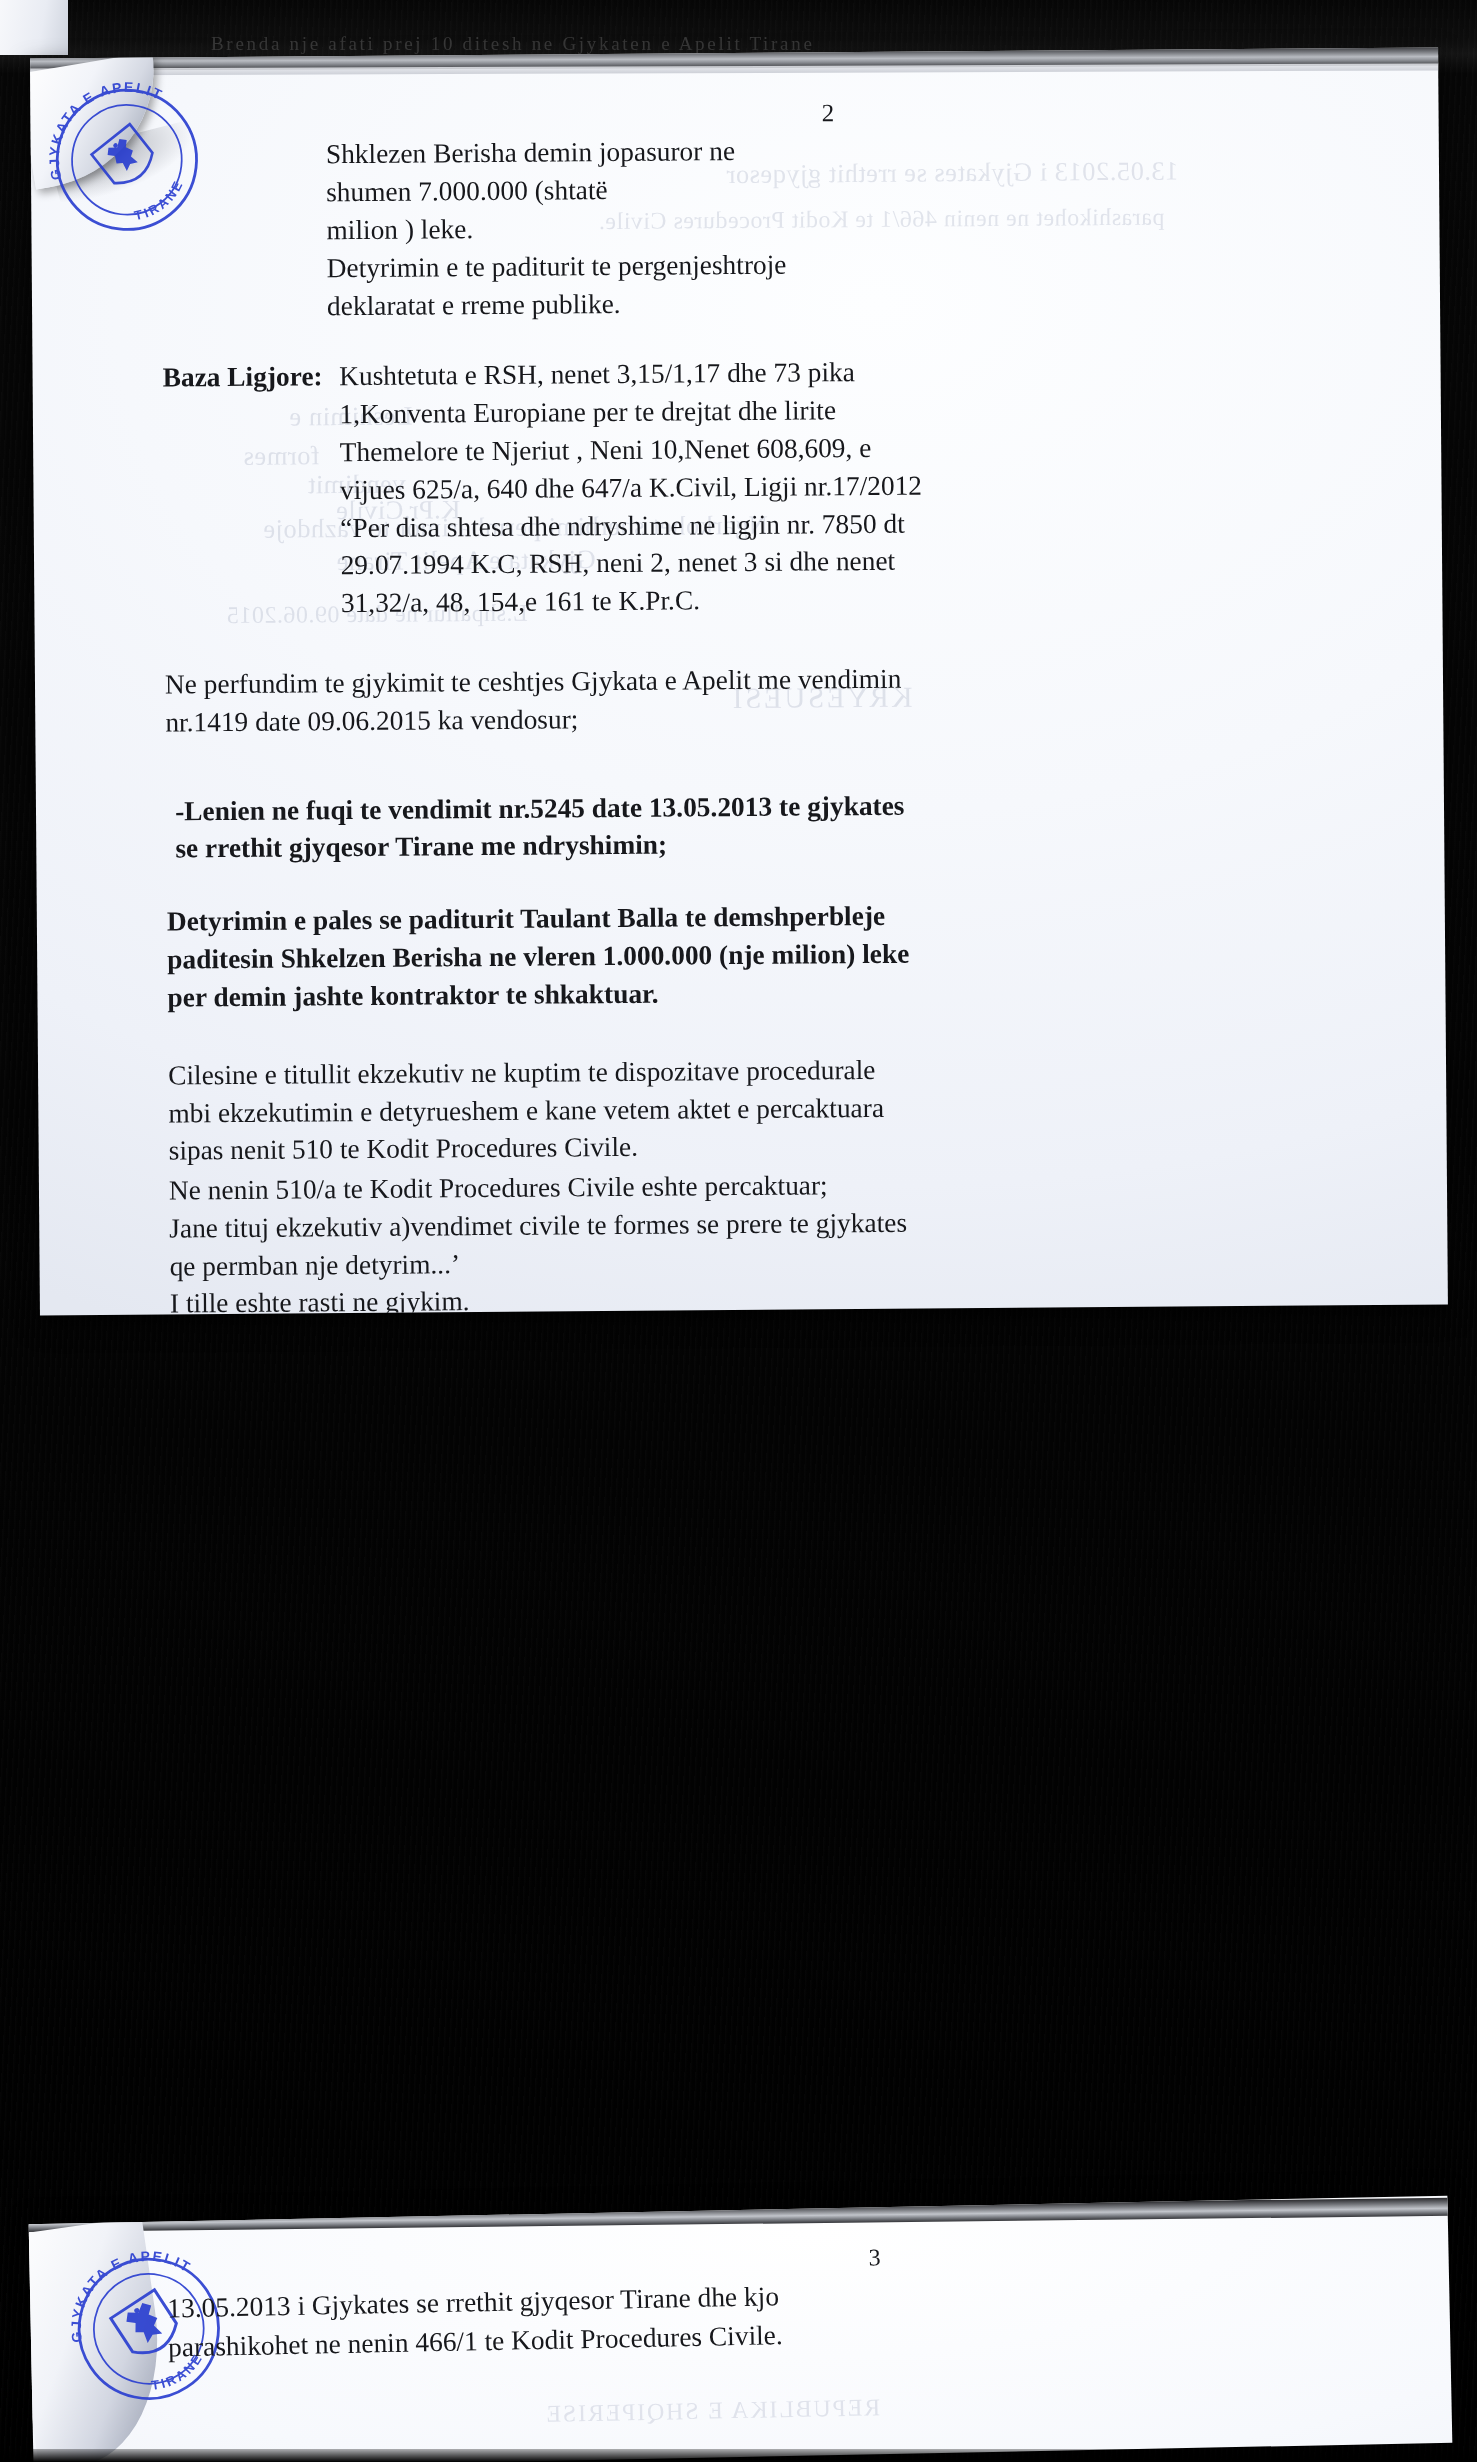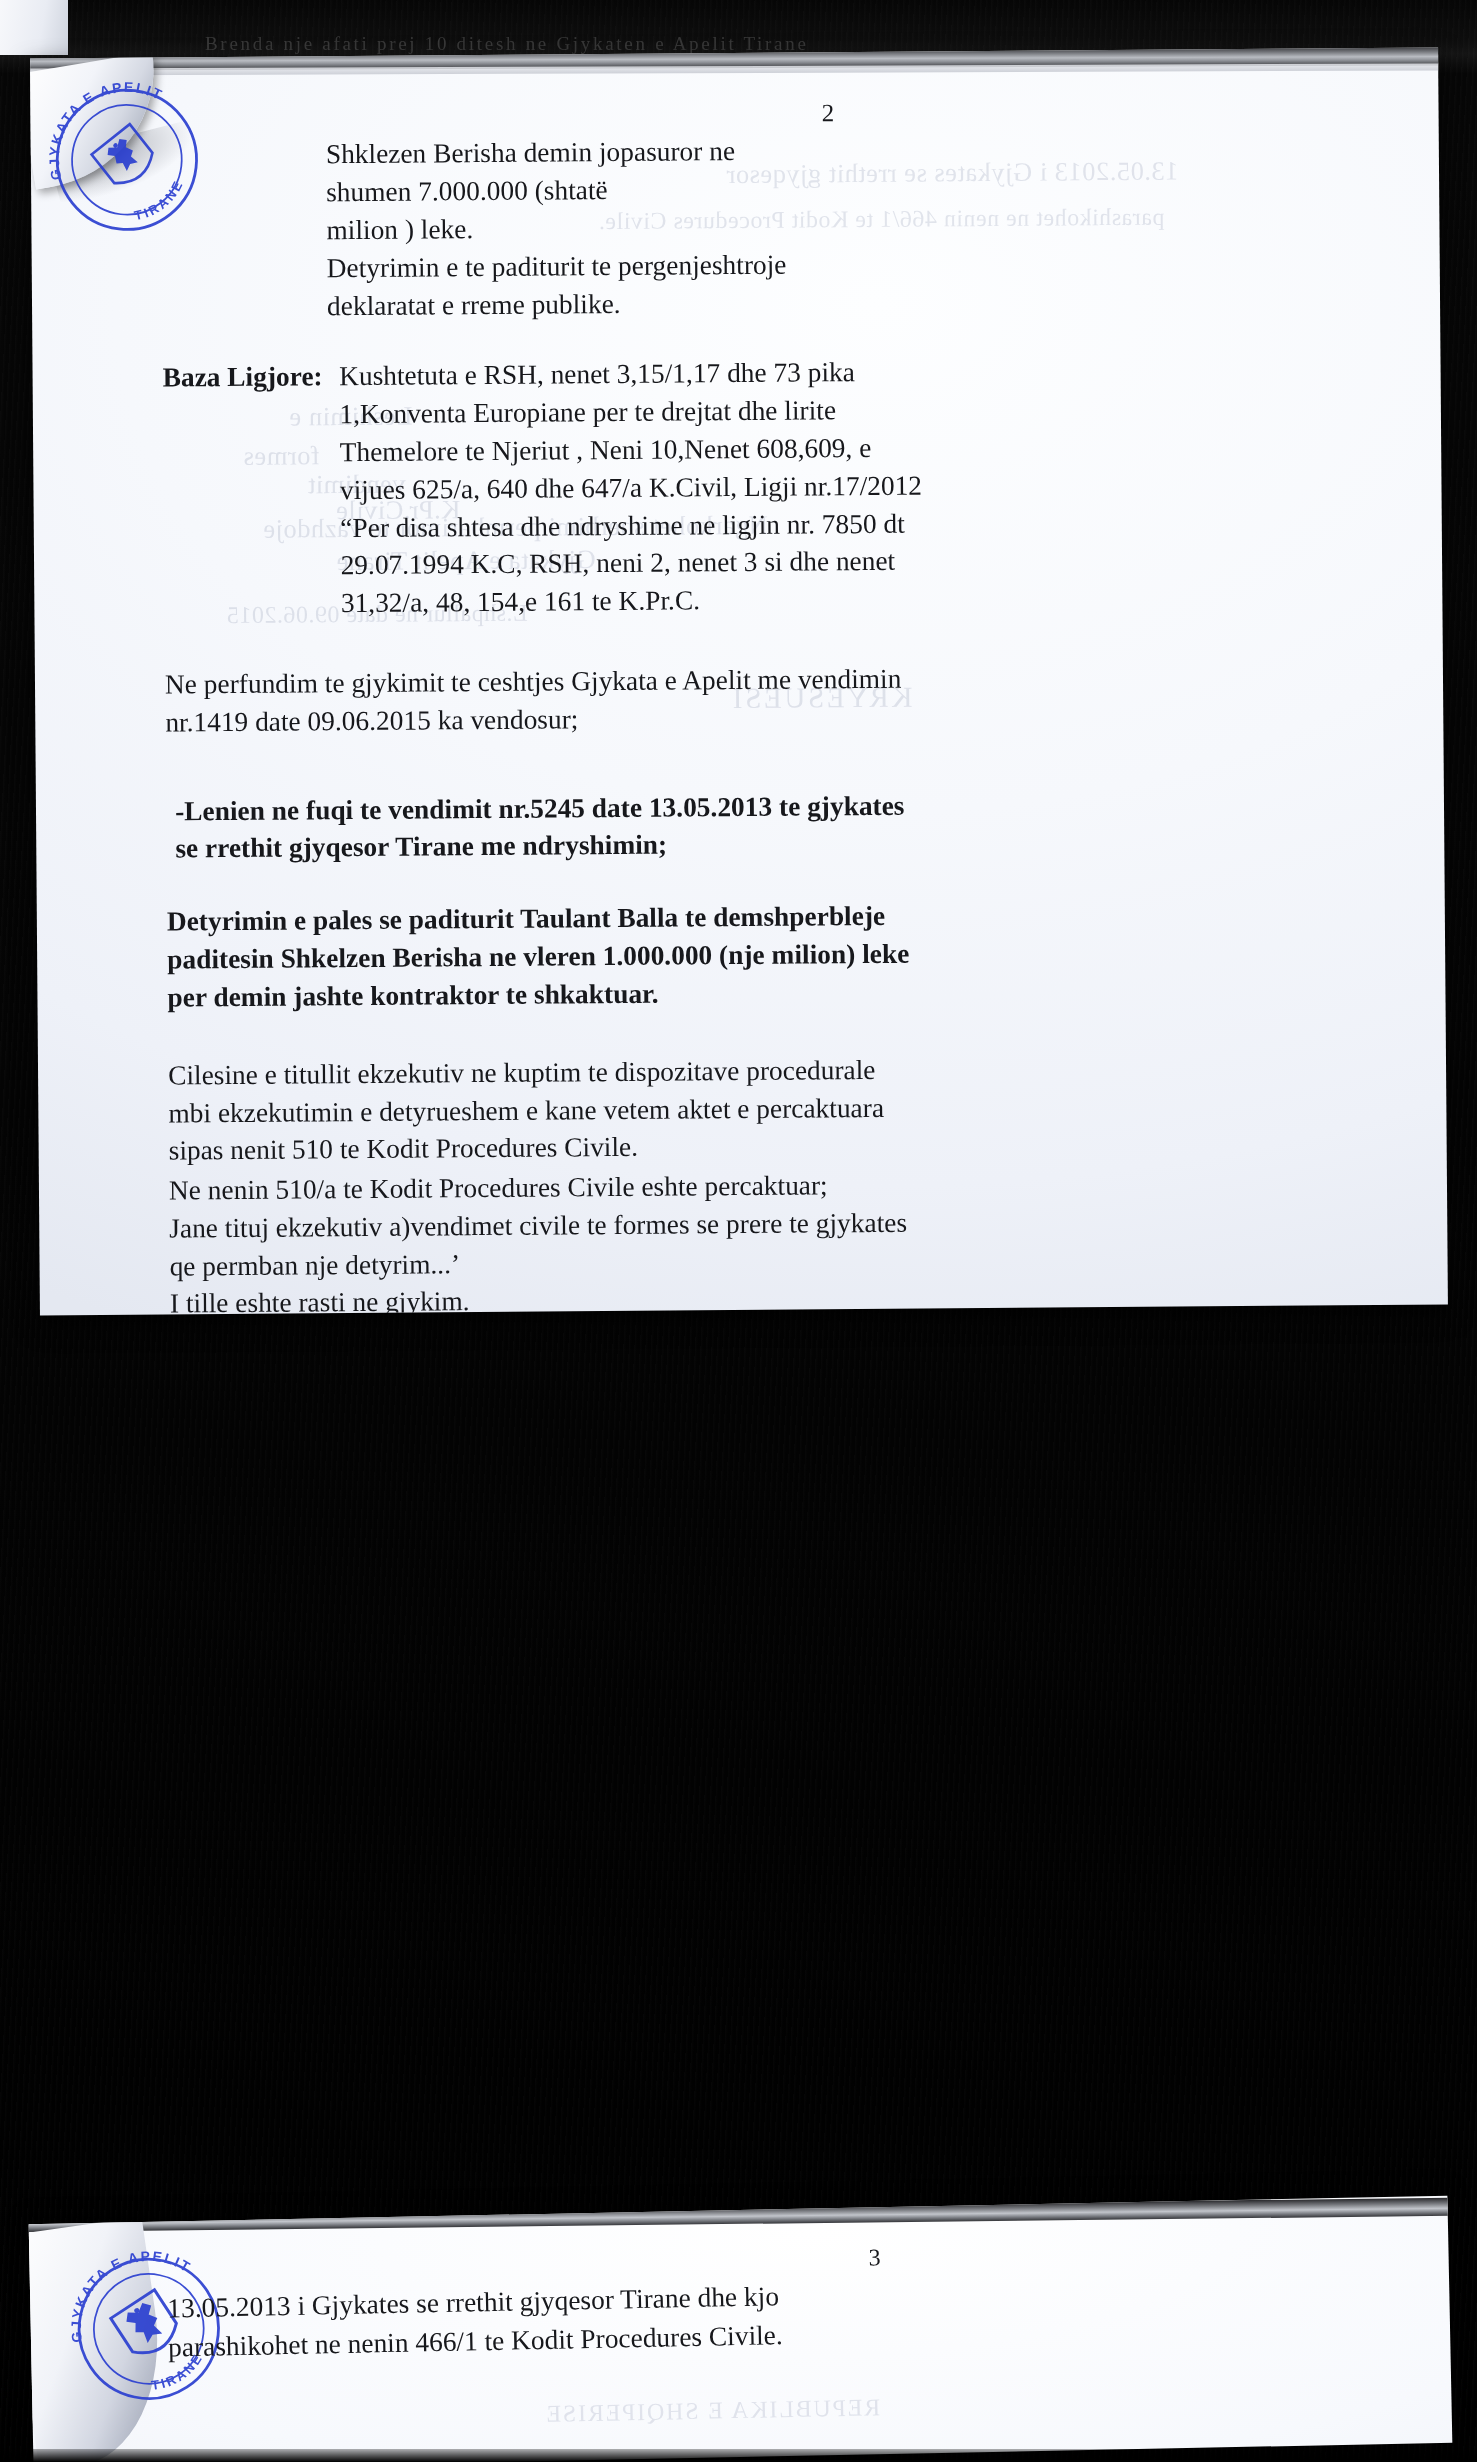--- a/index.html
+++ b/index.html
@@ -210,21 +210,21 @@
   .bottom-dark {
     position: absolute;
     left: 0; bottom: 0;
     width: 100%; height: 12.8px;
     background: linear-gradient(180deg, rgba(0,0,0,0.3), #000);
   }
 
   
   .frame-top-text {
     position: absolute;
-    left: 205px; top: 33px;
+    left: 211px; top: 33px;
     font-size: 19px;
     color: rgba(150,150,150,0.30);
     letter-spacing: 2.7px;
     white-space: nowrap;
   }
 </style>
 </head>
 <body>
 
 <div id="photo-root">

